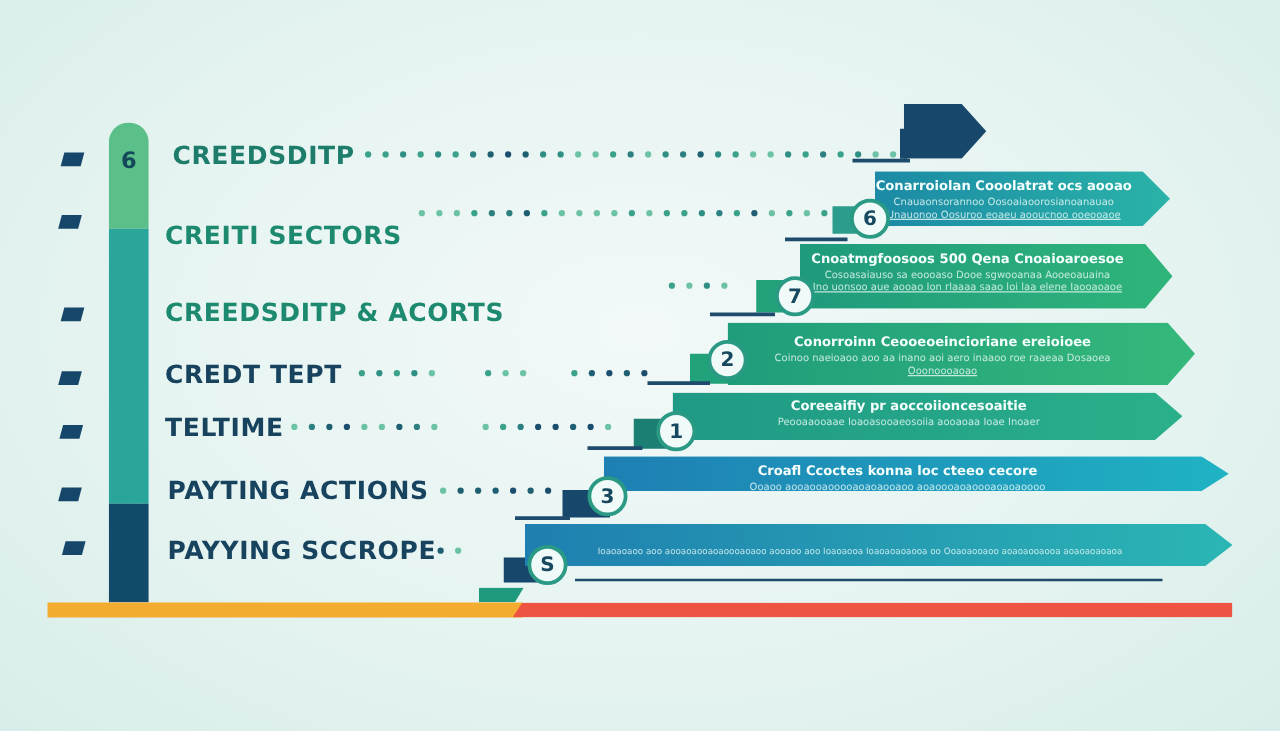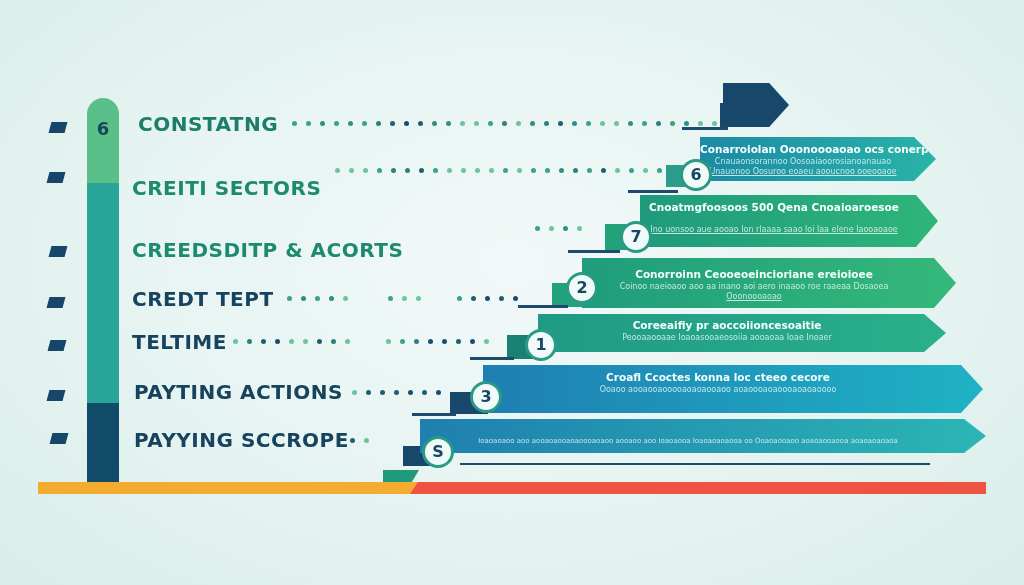--- a/index.html
+++ b/index.html
@@ -41,21 +41,21 @@
 <div class="abs marker" style="left:48px; top:390px;"></div>
 <div class="abs marker" style="left:51px; top:433px;"></div>
 
 <div class="abs vbar">
   <div class="seg" style="top:0; height:85px; background:#5bbf8a;"></div>
   <div class="seg" style="top:85px; height:220px; background:#2aa59a;"></div>
   <div class="seg" style="top:305px; height:79px; background:#124a6a;"></div>
   <div class="num">6</div>
 </div>
 
-<div class="abs label" style="left:138px; top:112px; color:#1d7d6a;">CONSTATNG</div>
+<div class="abs label" style="left:138px; top:112px; color:#1d7d6a;">CREEDSDITP</div>
 <div class="abs label" style="left:132px; top:176px; color:#1d8a70;">CREITI SECTORS</div>
 <div class="abs label" style="left:132px; top:238px; color:#1d8a70;">CREEDSDITP &amp; ACORTS</div>
 <div class="abs label" style="left:132px; top:287px; color:#17435f;">CREDT TEPT</div>
 <div class="abs label" style="left:132px; top:330px; color:#17435f;">TELTIME</div>
 <div class="abs label" style="left:134px; top:380px; color:#17435f;">PAYTING ACTIONS</div>
 <div class="abs label" style="left:134px; top:428px; color:#17435f;">PAYYING SCCROPE</div>
 
 <div class="abs dots" style="left:292px; top:121px;">
   <span class="dot" style="background:#3aa28a"></span>
     <span class="dot" style="background:#3aa28a"></span>
@@ -173,30 +173,31 @@
     <span class="dot" style="background:#6cc2a4"></span>
 </div>
 
 <div class="abs" style="left:723px; top:83px; width:66px; height:44px; background:#17476a; clip-path: polygon(0 0, 70% 0, 100% 50%, 70% 100%, 0 100%);"></div>
 <div class="abs step" style="left:720px; top:103px; width:6px; height:24px;"></div>
 <div class="abs line" style="left:682px; top:127px; width:46px;"></div>
 
 <div class="abs step" style="left:666px; top:165px; width:36px; height:22px; background:#2c9c8c;"></div>
 <div class="abs line" style="left:628px; top:190px; width:50px;"></div>
 <div class="abs ribbon" style="left:700px; top:137px; width:236px; background:linear-gradient(90deg,#1c8aa5,#2ab3a8);">
-  <div class="rt rtitle">Conarroiolan Ooonoooaoao ocs conerp</div>
+  <div class="rt rtitle">Conarroiolan Cooolatrat ocs aooao</div>
   <div class="rt rl1">Cnauaonsorannoo Oosoaiaoorosianoanauao</div>
   <div class="rt rl2">Unauonoo Oosuroo eoaeu aooucnoo ooeooaoe</div>
 </div>
 <div class="abs badge" style="left:680px; top:159px;">6</div>
 
 <div class="abs step" style="left:605px; top:224px; width:40px; height:26px; background:#22a27a;"></div>
 <div class="abs line" style="left:568px; top:250px; width:52px;"></div>
 <div class="abs ribbon" style="left:640px; top:195px; width:298px; height:52px; background:linear-gradient(90deg,#1f9a7c,#2fb57a);">
   <div class="rt rtitle">Cnoatmgfoosoos 500 Qena Cnoaioaroesoe</div>
+  <div class="rt rl1">Cosoasaiauso sa eoooaso Dooe sgwooanaa Aooeoauaina</div>
   <div class="rt rl2">Ino uonsoo aue aooao Ion rlaaaa saao loi laa elene Iaooaoaoe</div>
 </div>
 <div class="abs badge" style="left:620px; top:221px;">7</div>
 
 <div class="abs step" style="left:552px; top:283px; width:40px; height:24px; background:#22a27a;"></div>
 <div class="abs line" style="left:518px; top:305px; width:50px;"></div>
 <div class="abs ribbon" style="left:582px; top:258px; width:374px; height:50px; background:linear-gradient(90deg,#1f9d7c,#35b87a);">
   <div class="rt rtitle" style="top:10px">Conorroinn Ceooeoeincioriane ereioioee</div>
   <div class="rt rl1" style="top:24px">Coinoo naeioaoo aoo aa inano aoi aero inaaoo roe raaeaa Dosaoea</div>
   <div class="rt rl2" style="top:34px">Ooonoooaoao</div>
@@ -206,21 +207,21 @@
 <div class="abs step" style="left:507px; top:335px; width:36px; height:24px; background:#1c7f74;"></div>
 <div class="abs line" style="left:470px; top:357px; width:44px;"></div>
 <div class="abs ribbon" style="left:538px; top:314px; width:408px; height:38px; background:linear-gradient(90deg,#1f9a85,#2ab08a);">
   <div class="rt rtitle" style="top:5px">Coreeaifiy pr aoccoiioncesoaitie</div>
   <div class="rt rl1" style="top:19px">Peooaaooaae Ioaoasooaeosoiia aooaoaa Ioae Inoaer</div>
 </div>
 <div class="abs badge" style="left:525px; top:329px;">1</div>
 
 <div class="abs step" style="left:450px; top:392px; width:38px; height:22px;"></div>
 <div class="abs line" style="left:412px; top:413px; width:44px;"></div>
-<div class="abs ribbon" style="left:483px; top:365px; width:500px; height:48px; background:linear-gradient(90deg,#1e7fb3,#1fb3c4);">
+<div class="abs ribbon" style="left:483px; top:365px; width:500px; height:28px; background:linear-gradient(90deg,#1e7fb3,#1fb3c4);">
   <div class="rt rtitle" style="top:6px">Croafl Ccoctes konna loc cteeo cecore</div>
   <div class="rt rl1" style="top:20px">Ooaoo aooaooaooooaoaoaooaoo aoaoooaoaoooaoaoaoooo</div>
 </div>
 <div class="abs badge" style="left:470px; top:381px;">3</div>
 
 <div class="abs step" style="left:403px; top:446px; width:32px; height:20px;"></div>
 <div class="abs" style="left:383px; top:470px; width:36px; height:12px; background:#1f9a7c; clip-path: polygon(0 0,100% 0,80% 100%,0 100%);"></div>
 <div class="abs ribbon" style="left:420px; top:419px; width:566px; height:34px; background:linear-gradient(90deg,#1f7fb0,#2bb6b4);">
   <div class="rt rl1" style="top:18px; font-size:7px">Ioaoaoaoo aoo aooaoaooaoaoooaoaoo aooaoo aoo Ioaoaooa Ioaoaoaoaooa oo Ooaoaooaoo aoaoaooaooa aoaoaoaoaoa</div>
 </div>

